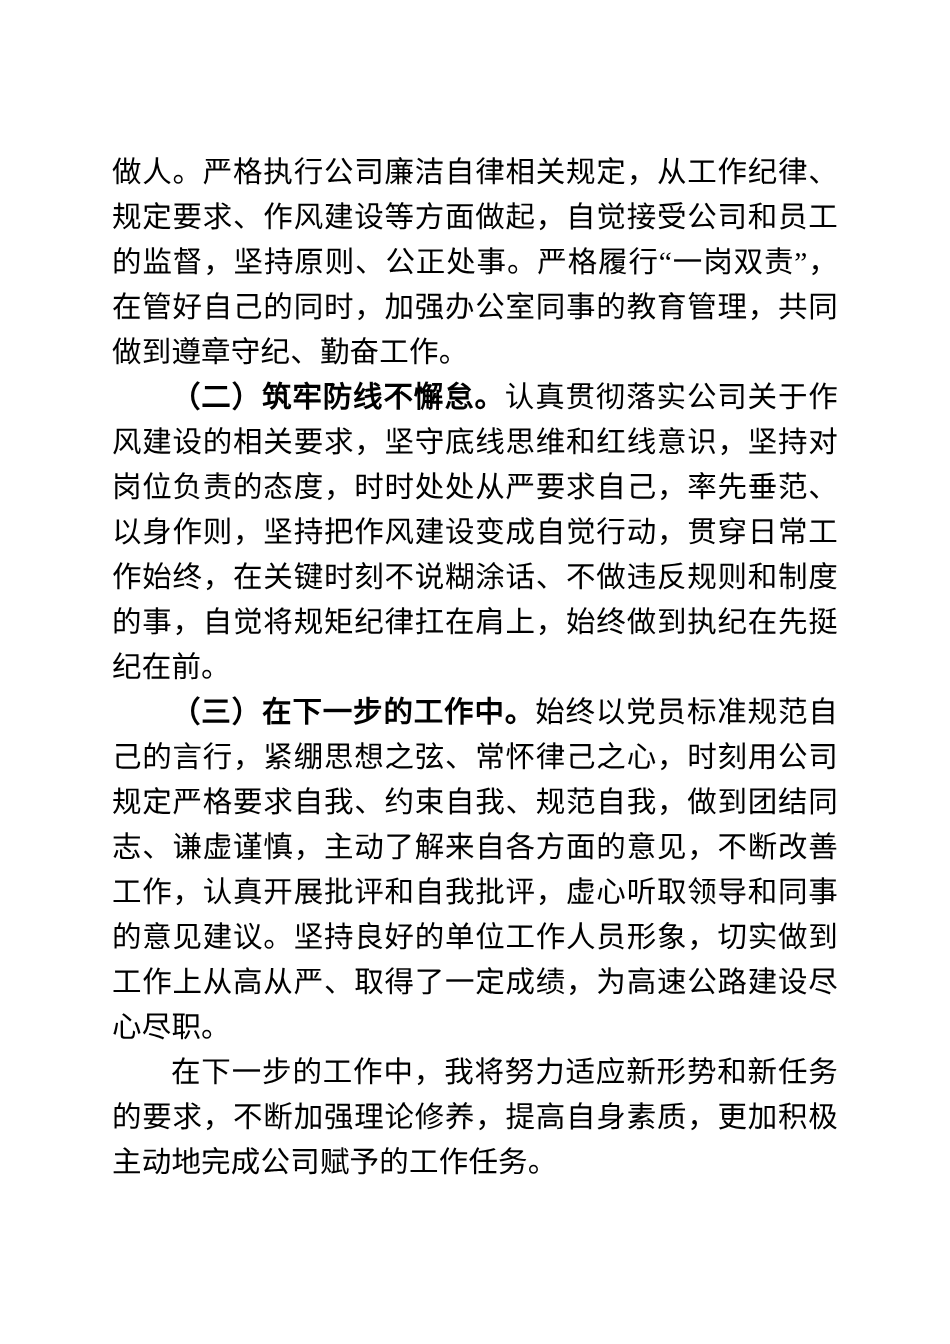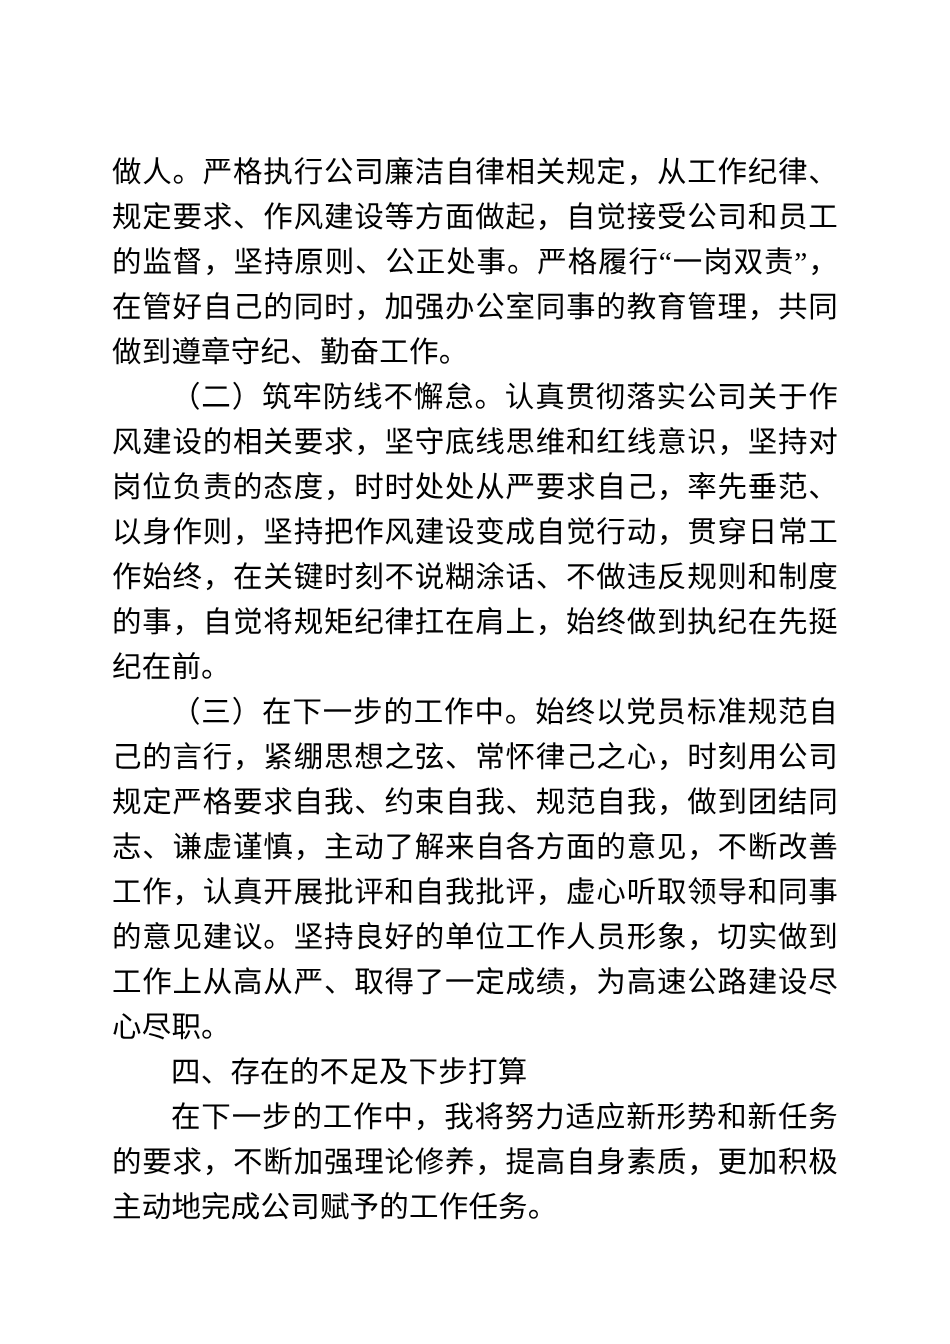--- a/index.html
+++ b/index.html
@@ -32,21 +32,21 @@
   p.para {
     margin: 0;
     padding: 0;
     text-indent: 2em;
   }
   p.para.noindent {
     text-indent: 0;
   }
   
   .sub-title {
-    font-weight: normal;
+    font-weight: bold;
     font-family: "Liberation Serif", "DejaVu Serif", serif;
   }
 </style>
 </head>
 <body>
 
 <div class="page">
   <div class="doc-body">
 
     <p class="para noindent">
@@ -54,23 +54,20 @@
     </p>
 
     <p class="para">
       <span class="sub-title">（二）筑牢防线不懈怠。</span><span>认真贯彻落实公司关于作风建设的相关要求，坚守底线思维和红线意识，坚持对岗位负责的态度，时时处处从严要求自己，率先垂范、以身作则，坚持把作风建设变成自觉行动，贯穿日常工作始终，在关键时刻不说糊涂话、不做违反规则和制度的事，自觉将规矩纪律扛在肩上，始终做到执纪在先挺纪在前。</span>
     </p>
 
     <p class="para">
       <span class="sub-title">（三）在下一步的工作中。</span><span>始终以党员标准规范自己的言行，紧绷思想之弦、常怀律己之心，时刻用公司规定严格要求自我、约束自我、规范自我，做到团结同志、谦虚谨慎，主动了解来自各方面的意见，不断改善工作，认真开展批评和自我批评，虚心听取领导和同事的意见建议。坚持良好的单位工作人员形象，切实做到工作上从高从严、取得了一定成绩，为高速公路建设尽心尽职。</span>
     </p>
 
-    <p class="para">
-      <span>四、存在的不足及下步打算</span>
-    </p>
 
 
     <p class="para">
       <span>在下一步的工作中，我将努力适应新形势和新任务的要求，不断加强理论修养，提高自身素质，更加积极主动地完成公司赋予的工作任务。</span>
     </p>
 
   </div>
 </div>
 
 </body></html>

